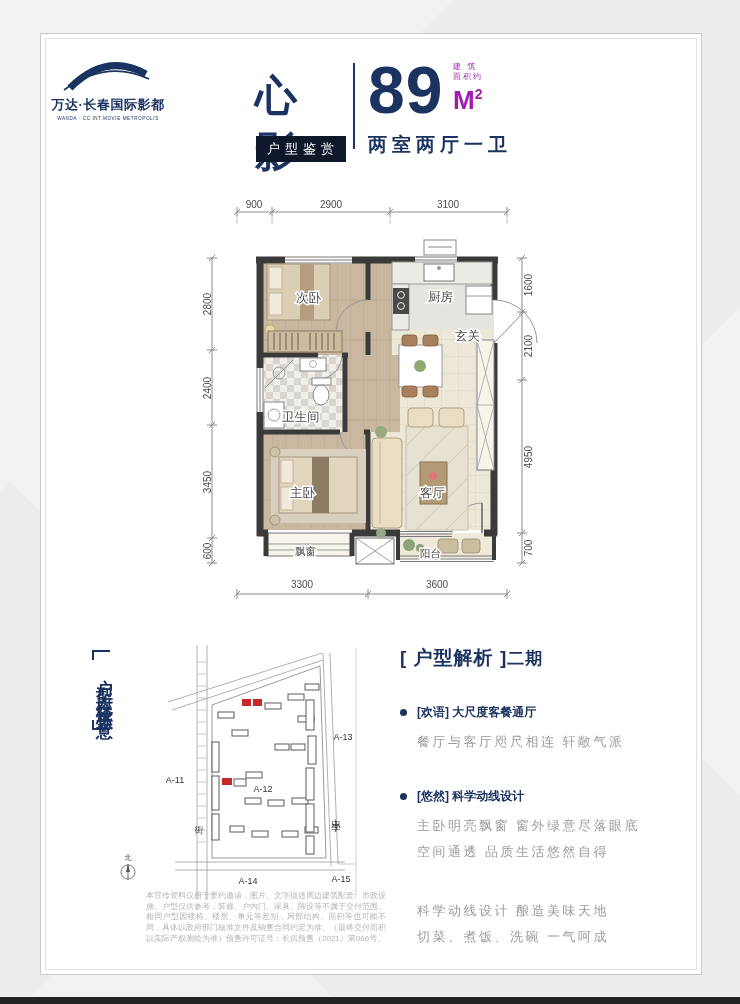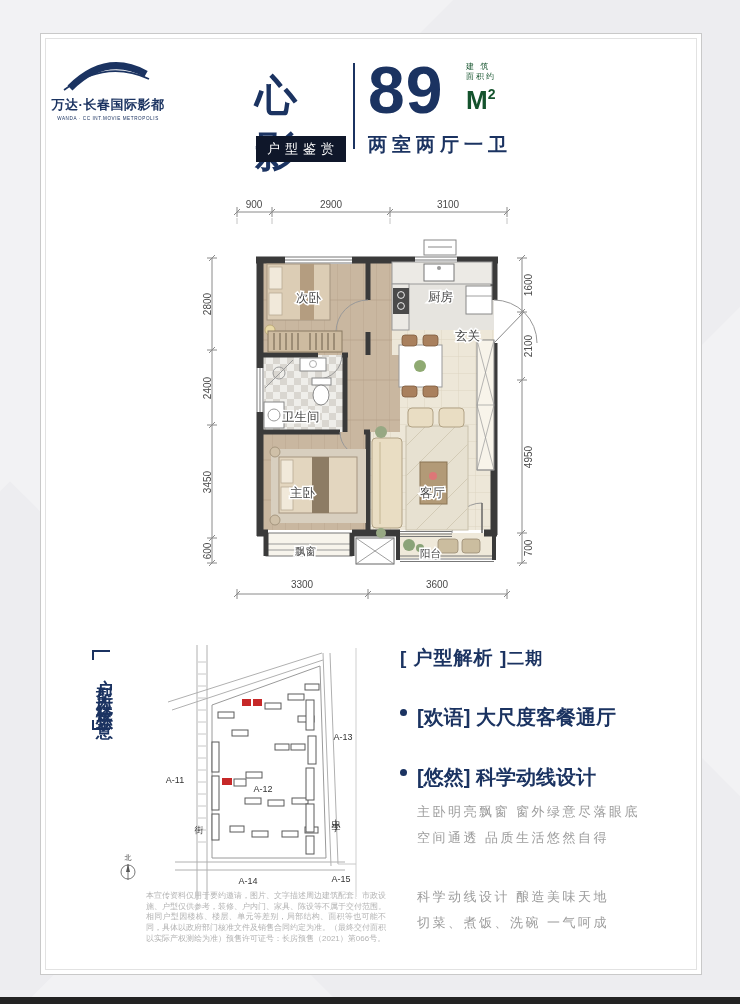--- a/index.html
+++ b/index.html
@@ -11,38 +11,38 @@
 
   
   #logo{position:absolute;left:48px;top:50px;width:120px;text-align:center;color:#1b3361;}
   #logo .cn{font-size:13px;font-weight:bold;letter-spacing:.5px;white-space:nowrap;}
   #logo .en{font-size:4.6px;letter-spacing:.6px;color:#1b3361;margin-top:2px;white-space:nowrap;}
   #title-block{position:absolute;left:250px;top:60px;height:100px;}
   #t-name{position:absolute;left:5px;top:8px;font-size:42px;font-weight:bold;color:#1b3361;letter-spacing:9px;}
   #t-badge{position:absolute;left:6px;top:76px;background:#0f172a;color:#fff;font-size:13px;letter-spacing:5px;padding:4px 7px 4px 11px;white-space:nowrap;}
   #t-div{position:absolute;left:103px;top:3px;width:2px;height:86px;background:#1b3361;}
   #t-num{position:absolute;left:118px;top:-8px;font-size:66px;font-weight:bold;color:#1b3361;letter-spacing:1px;}
-  #t-unitcol{position:absolute;left:216px;top:2px;color:#14532d;}
+  #t-unitcol{position:absolute;left:203px;top:2px;color:#a21caf;}
   #t-unitcol .small{font-size:8px;letter-spacing:2px;line-height:10px;white-space:nowrap;}
   #t-unitcol .m2{font-size:26px;font-weight:bold;margin-top:3px;}
   #t-unitcol .m2 sup{font-size:14px;}
   #t-rooms{position:absolute;left:118px;top:72px;font-size:19px;font-weight:bold;color:#1b3361;letter-spacing:5px;white-space:nowrap;}
 
   
   #vlabel{position:absolute;left:90px;top:650px;width:26px;color:#1b3361;}
   #vlabel .bt{width:16px;height:8px;border-top:2.5px solid #1b3361;border-left:2.5px solid #1b3361;margin-left:2px;}
   #vlabel .bb{width:16px;height:8px;border-bottom:2.5px solid #1b3361;border-left:2.5px solid #1b3361;margin-left:2px;}
   #vlabel .vt{writing-mode:vertical-rl;text-orientation:upright;font-size:17px;font-weight:bold;letter-spacing:6px;margin:6px 0 6px 3px;}
 
   
   #analysis{position:absolute;left:400px;top:645px;width:285px;}
   #an-head{font-size:19px;font-weight:bold;color:#1b3361;letter-spacing:1px;}
   #an-head .phase{font-weight:bold;font-size:17px;margin-left:0;}
   .an-item{margin-top:33px;}
-  .an-title{font-size:20px;font-weight:bold;color:#1b3361;position:relative;padding-left:17px;}
+  .an-title{font-size:12px;font-weight:bold;color:#1b3361;position:relative;padding-left:17px;}
   .an-title .dot{position:absolute;left:0;top:5px;width:7px;height:7px;border-radius:50%;background:#1b3361;}
   .an-desc{font-size:13px;color:#9c9c9c;letter-spacing:2.5px;line-height:26px;margin:8px 0 0 17px;}
 
   #disclaimer{position:absolute;left:146px;top:891px;width:240px;font-size:8px;line-height:1.33;color:#b4b4b4;text-align:justify;}
 
   svg text{font-family:"Liberation Sans","DejaVu Sans",sans-serif;}
   .dim{fill:#4a4a4a;font-size:10px;}
   .rlabel{fill:#4a4a4a;font-size:12.5px;paint-order:stroke;stroke:#ffffff;stroke-width:3px;}
   .rlabel2{fill:#4a4a4a;font-size:10.5px;paint-order:stroke;stroke:#ffffff;stroke-width:3px;}
   .maplab{fill:#333;font-size:9px;}
@@ -322,20 +322,21 @@
 </svg>
 
 <div id="analysis">
   <div id="an-head">
     <span>[ 户型解析 ]</span><span class="phase">二期</span>
   </div>
 
   <div class="an-item">
     <div class="an-title"><span class="dot"></span><span>[欢语] 大尺度客餐通厅</span></div>
     <div class="an-desc">
+      <div>餐厅与客厅咫尺相连 轩敞气派</div>
     </div>
   </div>
 
   <div class="an-item">
     <div class="an-title"><span class="dot"></span><span>[悠然] 科学动线设计</span></div>
     <div class="an-desc">
       <div>主卧明亮飘窗 窗外绿意尽落眼底</div>
       <div>空间通透 品质生活悠然自得</div>
     </div>
   </div>

